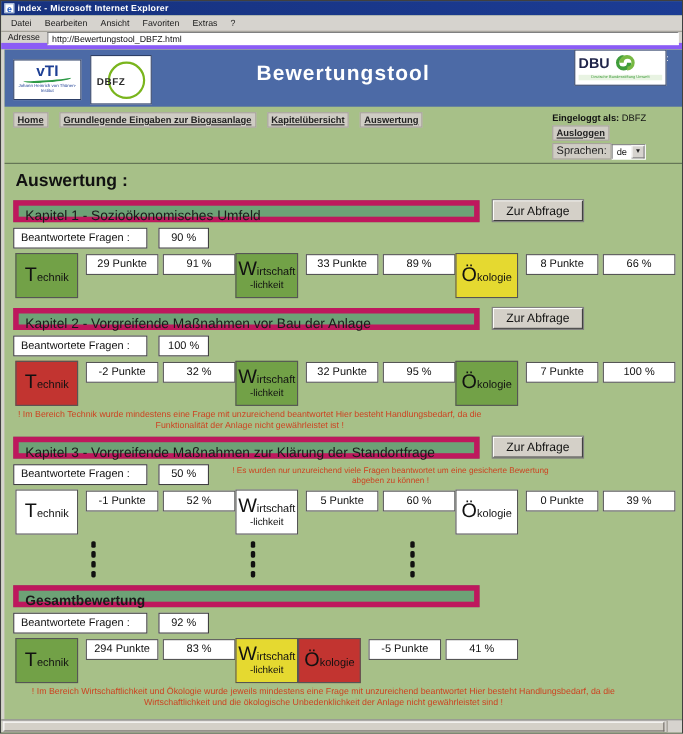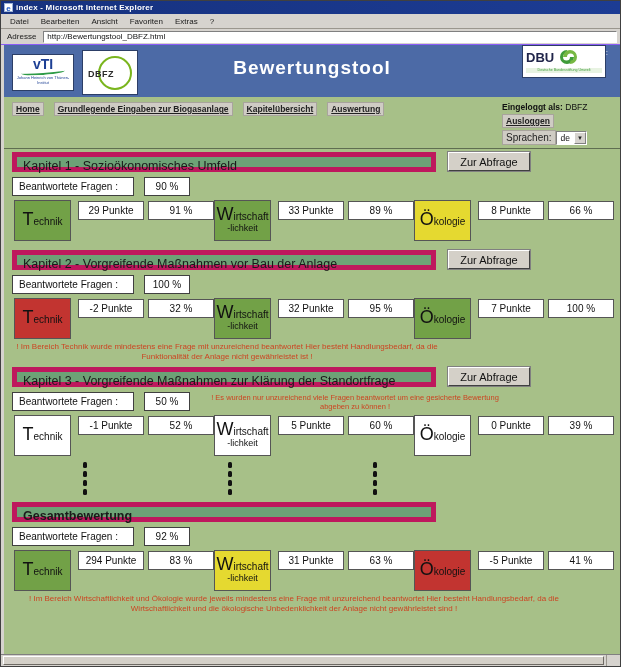--- a/index.html
+++ b/index.html
@@ -7,21 +7,21 @@
   .window { width:621px; height:667px; display:flex; flex-direction:column; background:#a7c088; overflow:hidden; border:1px solid #404040; }
 
   
   .titlebar { height:13px; background:linear-gradient(90deg,#16317e,#1c3c94); display:flex; align-items:center; padding:0 3px; flex:0 0 auto; }
   .ie-icon { width:9px; height:9px; background:#fff; color:#1c57c6; font-size:8px; font-weight:bold; line-height:9px; text-align:center; margin-right:3px; border:1px solid #9db4d8; }
   .titlebar-text { color:#fff; font-size:8px; font-weight:bold; letter-spacing:.2px; }
 
   .menubar { height:15px; background:#d6d3ce; border-bottom:1px solid #9a968e; display:flex; align-items:center; gap:2px; padding:0 4px; flex:0 0 auto; }
   .menu-item { font-size:8px; color:#1a1a1a; padding:1px 5px; cursor:default; }
 
-  .addressbar { height:16px; background:#d6d3ce; border-bottom:1px solid #8b5cf6; display:flex; align-items:center; padding:0 3px; gap:4px; flex:0 0 auto; }
+  .addressbar { height:16px; background:#d6d3ce; border-bottom:6px solid #8b5cf6; display:flex; padding:0 3px; gap:4px; flex:0 0 auto; }
   .address-label { font-size:8px; color:#1a1a1a; padding:0 3px; }
   .address-input { flex:1; height:12px; font-size:8px; font-family:"Liberation Sans",sans-serif; border:1px solid; border-color:#808080 #fff #fff #808080; background:#fff; padding:0 3px; color:#111; }
 
   
   .content { flex:1 1 auto; background:#a7c088; border-left:3px solid #d6d3ce; overflow:hidden; display:flex; flex-direction:column; }
 
   .bluehead { height:52px; background:#4c6aa6; position:relative; flex:0 0 auto; }
   .logo-box { position:absolute; background:#fff; border:1px solid #2c3e66; overflow:hidden; }
   .vti-box { left:8px; top:9px; width:62px; height:37px; text-align:center; padding-top:2px; }
   .vti-text { color:#1d3f94; font-weight:bold; font-size:14px; line-height:15px; display:block; }
@@ -154,20 +154,21 @@
           <span class="lang-label">Sprachen:</span>
           <span class="lang-select">
             <span class="lang-value">de</span>
             <span class="lang-arrow">▼</span>
           </span>
         </div>
       </div>
     </div>
     <hr class="nav-hr">
 
+    <div class="page-heading">Auswertung :</div>
 
     <div class="chapter">
       <div class="bar-row">
         <div class="chapter-bar">Kapitel 1 - Sozioökonomisches Umfeld</div>
         <button class="btn-abfrage">Zur Abfrage</button>
       </div>
       <div class="answered-row">
         <div class="answered-label">Beantwortete Fragen :</div>
         <div class="answered-value">90 %</div>
       </div>
@@ -324,24 +325,20 @@
           <div class="val-col">
             <div class="val-box">294 Punkte</div>
             <div class="val-box">83 %</div>
           </div>
         </div>
         <div class="score-group">
           <div class="cat-box cat-yellow">
             <span class="cat-line1">Wirtschaft</span>
             <span class="cat-line2">-lichkeit</span>
           </div>
-          <div class="val-col">
-            <div class="val-box">31 Punkte</div>
-            <div class="val-box">63 %</div>
-          </div>
         </div>
         <div class="score-group">
           <div class="cat-box cat-red">
             <span class="cat-line1">Ökologie</span>
           </div>
           <div class="val-col">
             <div class="val-box">-5 Punkte</div>
             <div class="val-box">41 %</div>
           </div>
         </div>

